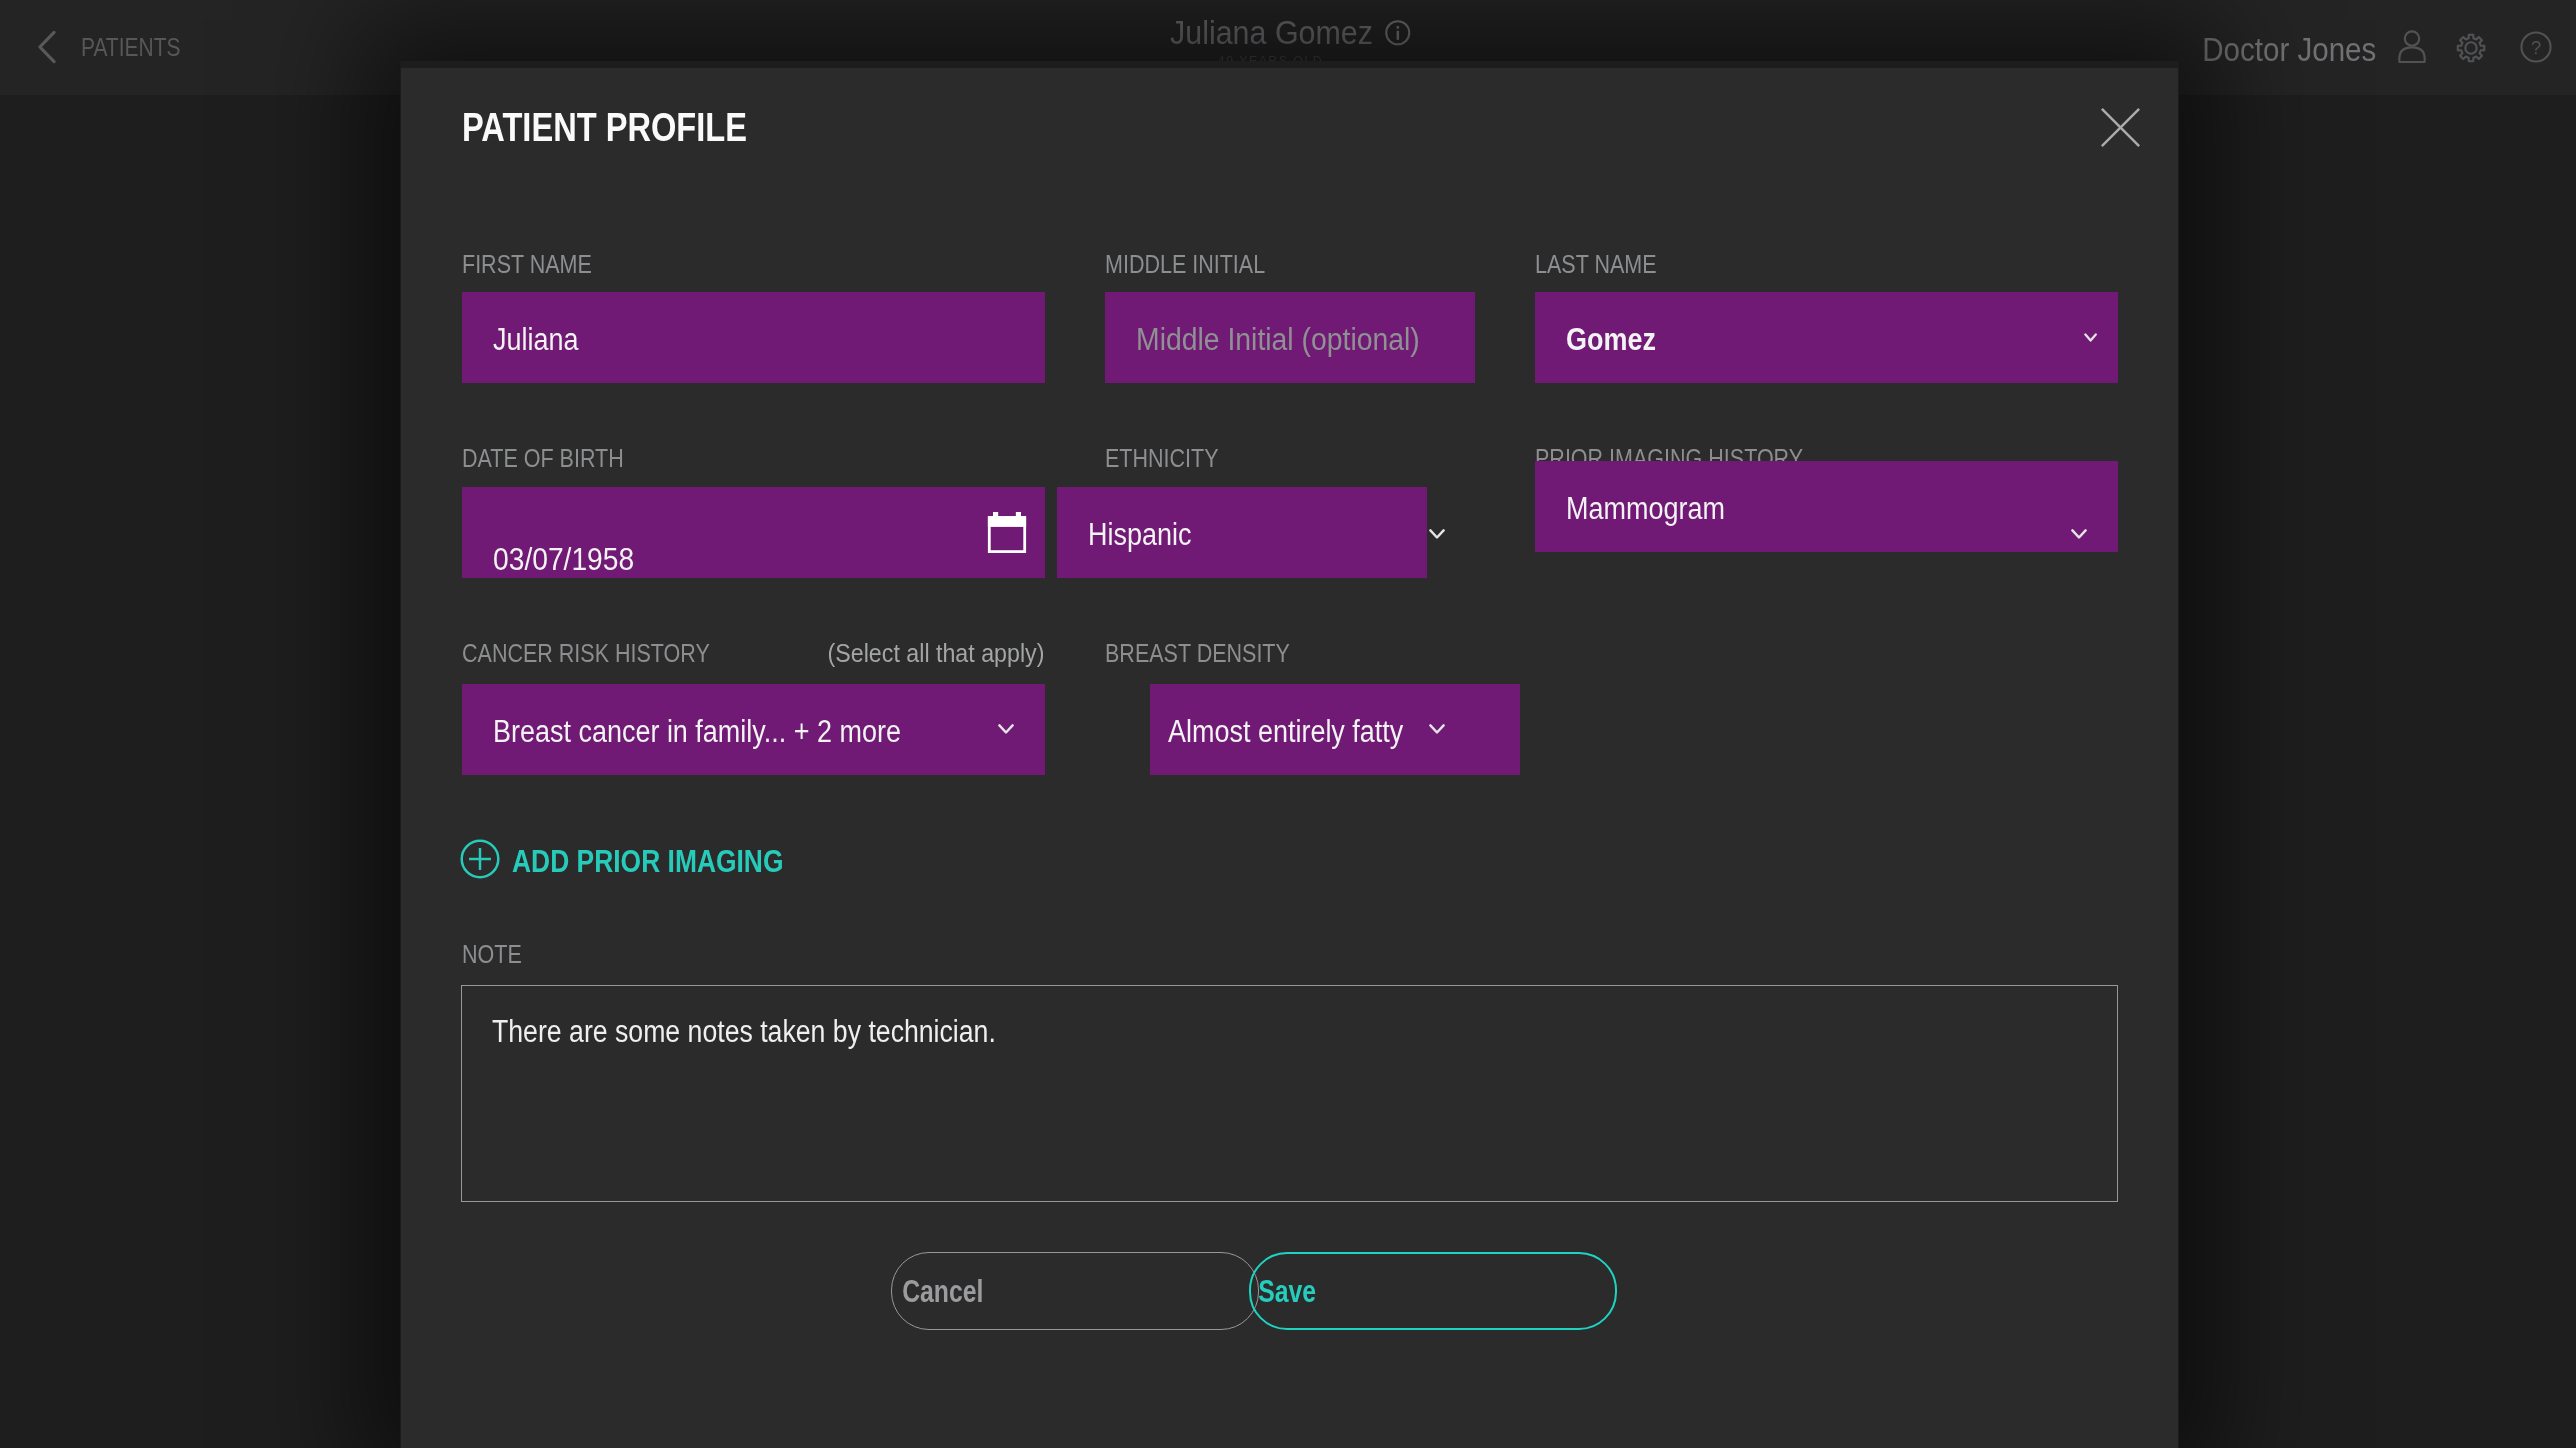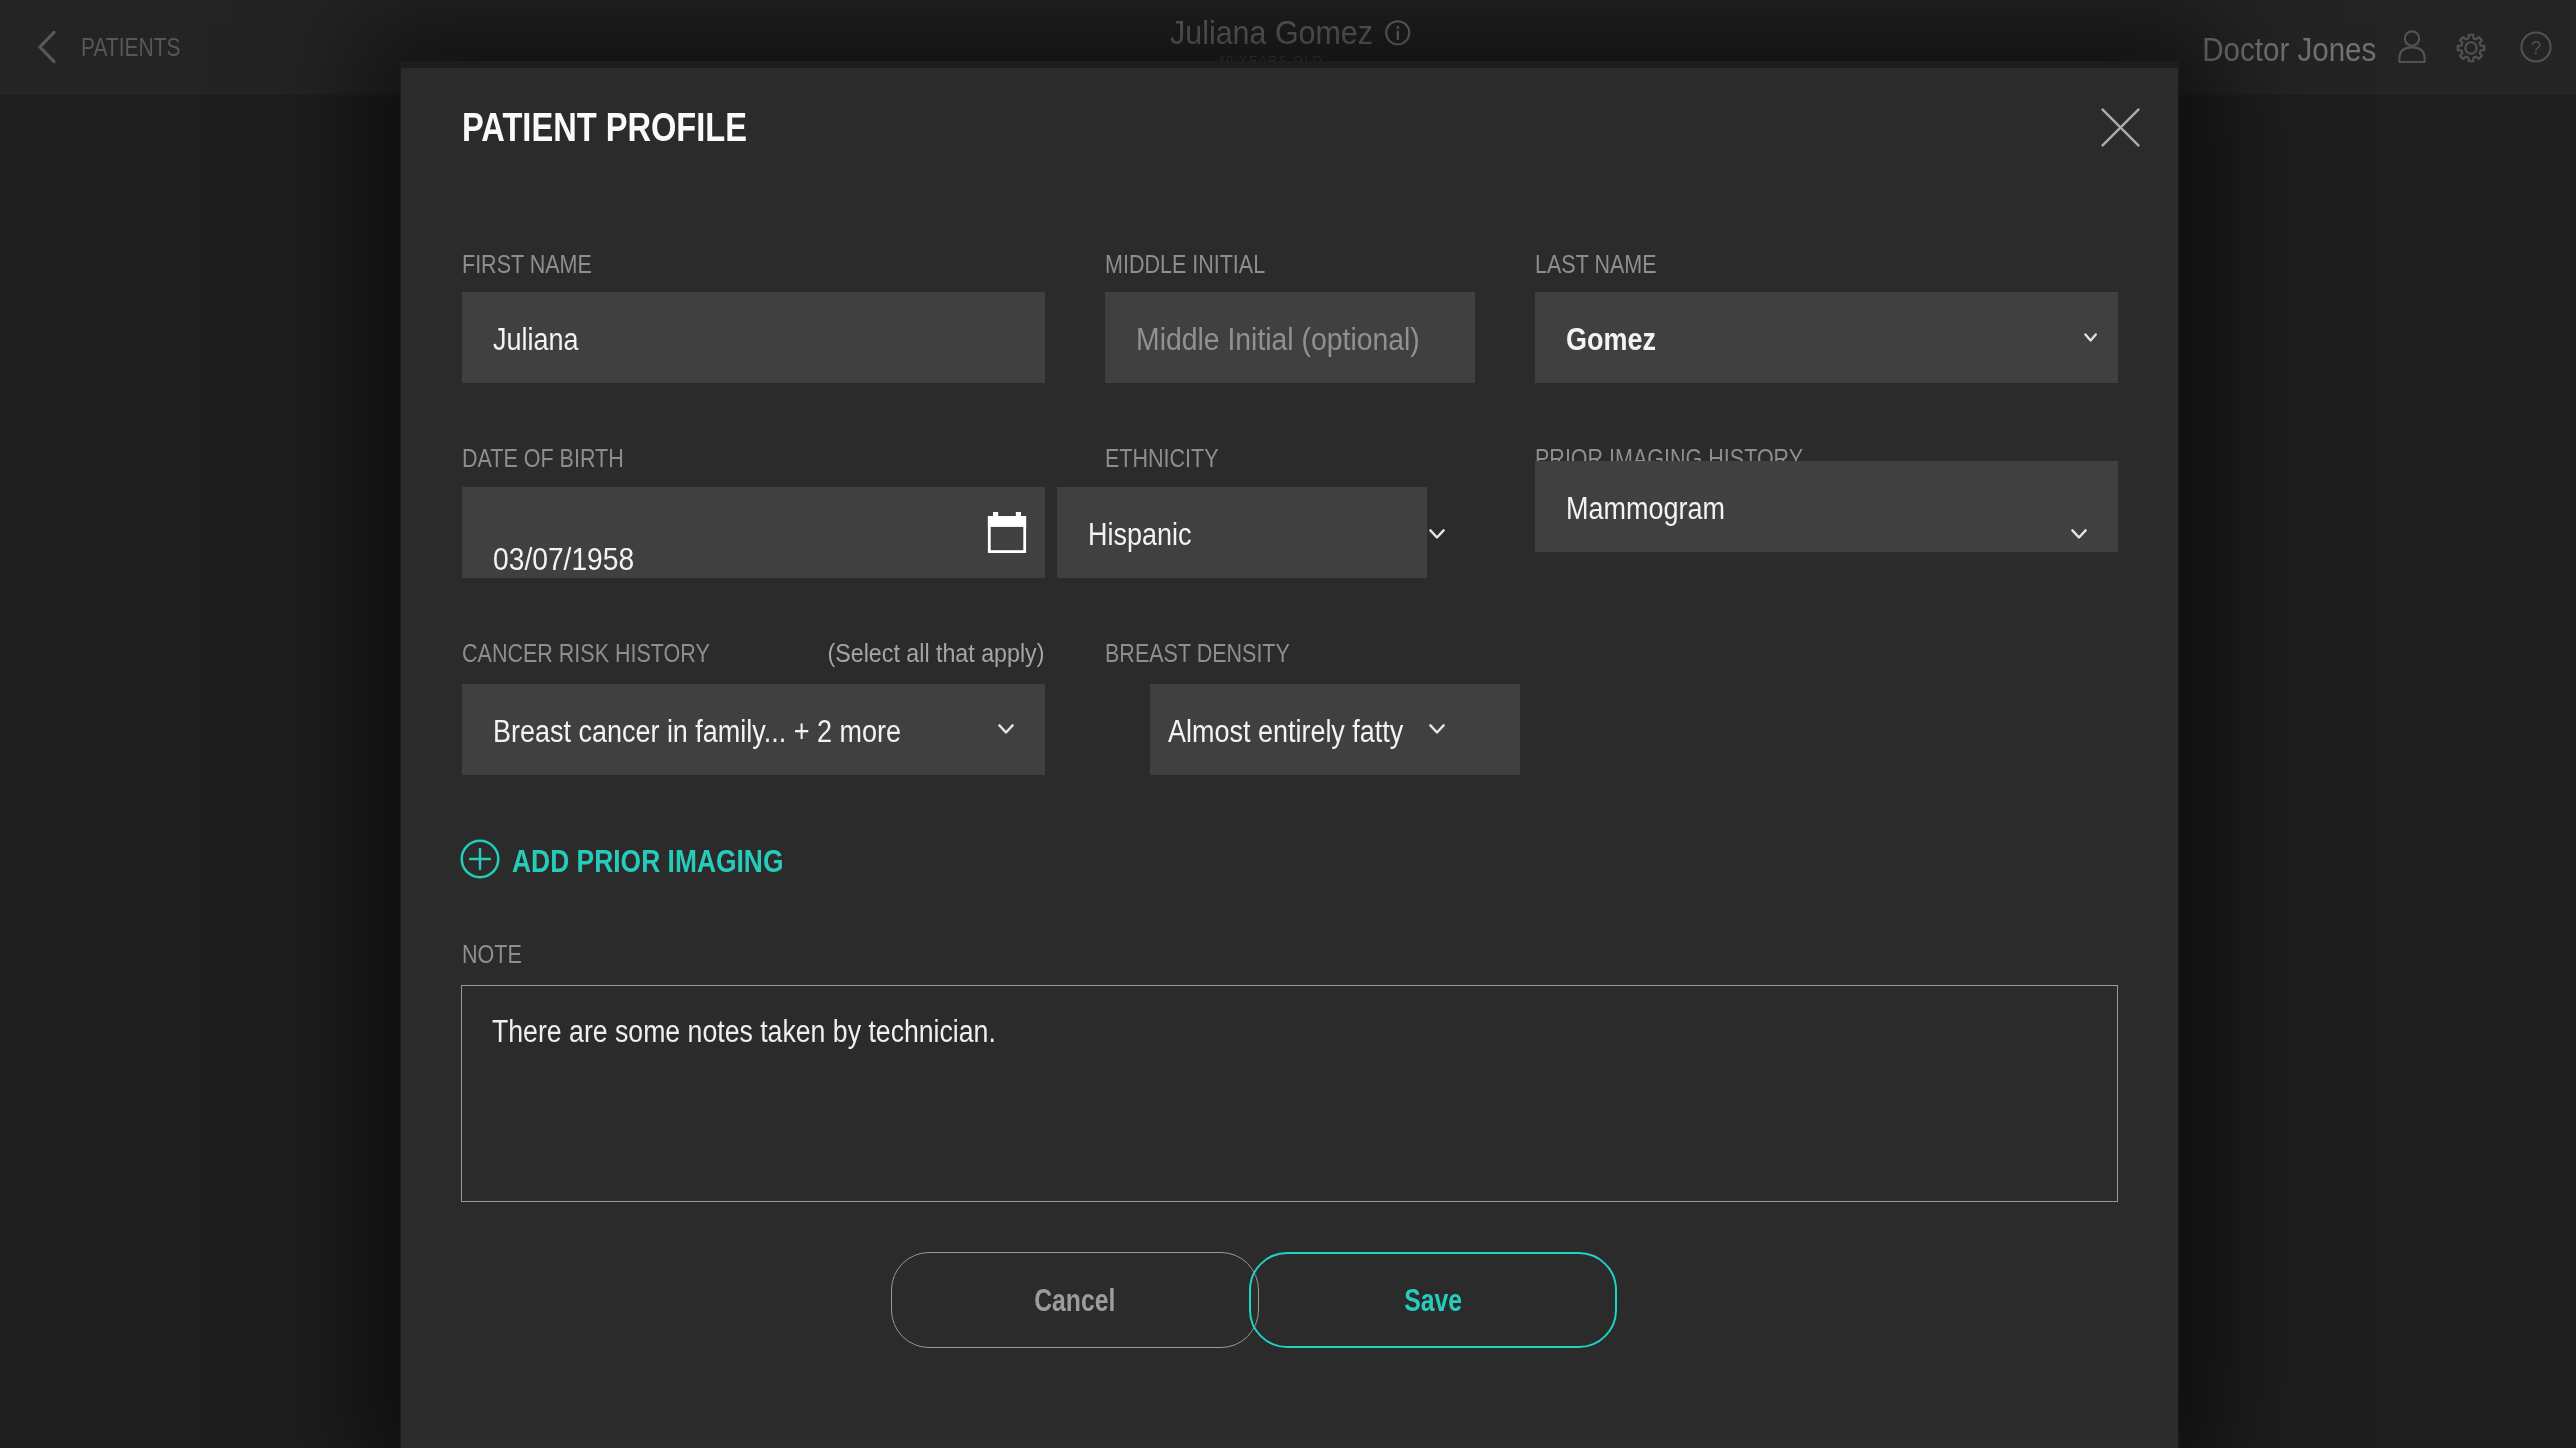--- a/index.html
+++ b/index.html
@@ -14,34 +14,34 @@
   #subtitle { position:absolute; left:1082px; top:54px; width:377px; text-align:center; font-size:12.3px; color:#414244; letter-spacing:1.5px; }
   #docjones { position:absolute; right:200px; top:30px; font-size:34px; color:#717274; transform:scaleX(0.869) translateZ(0); transform-origin:right center; }
 
   
   #modal { position:absolute; left:400px; top:61px; width:1779px; height:1387px;
            background:#2b2b2c; border-top:7.5px solid #1d1d1e; border-left:1.9px solid #1c1c1d; border-right:1.9px solid #1c1c1d;
            box-shadow:0 0 104px 42px rgba(0,0,0,0.55); }
   #heading { position:absolute; left:462px; top:105px; font-size:40px; font-weight:bold; color:#fafafa; transform:scaleX(0.815) translateZ(0); transform-origin:left center; }
 
   .label { position:absolute; font-size:26.4px; color:#8c8e90; transform:scaleX(0.815) translateZ(0); transform-origin:left center; }
-  .field { position:absolute; height:91px; background:#404040; display:flex; align-items:center; padding-left:31px; }
+  .field { position:absolute; height:91px; background:#701a75; display:flex; align-items:center; padding-left:31px; }
   .field span { transform:scaleX(0.87) translateZ(0); transform-origin:left center; padding-top:4.7px; }
   .field .txt { font-size:31px; color:#f3f3f4; }
   .field .ph  { font-size:31px; color:#8f9193; }
   .chev { position:absolute; }
 
   #selnote { position:absolute; font-size:26.4px; color:#a3a5a7; transform:scaleX(0.88) translateZ(0); transform-origin:right center; }
 
   #addrow-txt { position:absolute; left:512px; top:844px; font-size:31px; font-weight:bold; color:#27cbba; transform:scaleX(0.852) translateZ(0); transform-origin:left center; }
 
   #notearea { position:absolute; left:461px; top:985px; width:1657px; height:217px; border:0.9px solid #98989a; }
   #notetext { position:absolute; left:492px; top:1014px; font-size:31px; color:#efeff0; transform:scaleX(0.86) translateZ(0); transform-origin:left center; }
 
-  .btn { position:absolute; top:1252px; width:368px; height:96px; border-radius:38px; display:flex; align-items:center; justify-content:center; }
+  .btn { position:absolute; top:1252px; width:368px; height:78px; border-radius:38px; display:flex; align-items:center; }
   #cancel { left:891px; border:1.9px solid #98989a; }
   #save   { left:1249px; border:2.4px solid #1fd3c1; }
   #cancel span { font-size:31px; font-weight:bold; color:#9a9c9e; transform:scaleX(0.80) translateZ(0); padding-top:2.8px;}
   #save span   { font-size:31px; font-weight:bold; color:#25cdbc; transform:scaleX(0.80) translateZ(0); padding-top:2.8px;}
 </style>
 </head>
 <body>
 
 <div id="topbar"></div>
 

